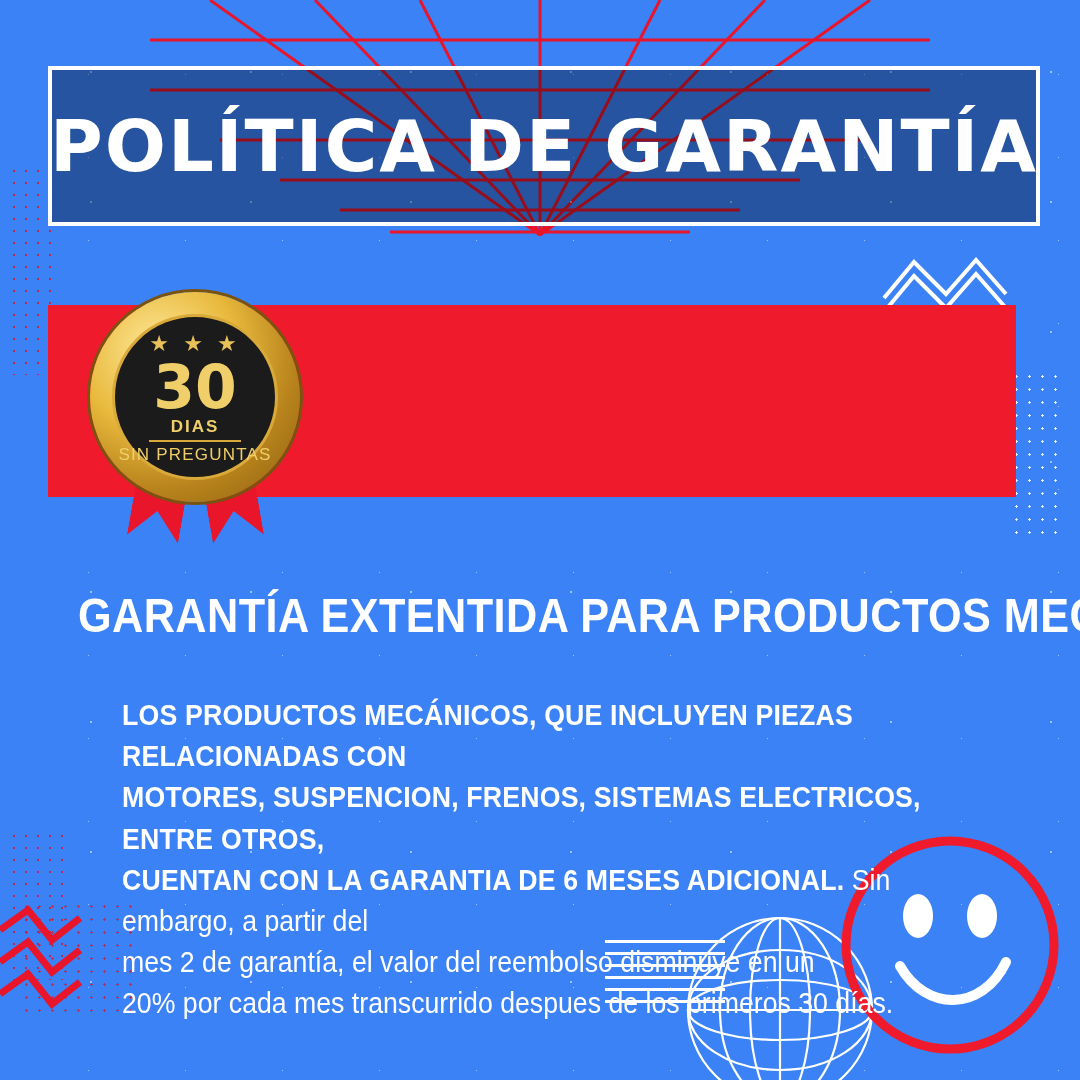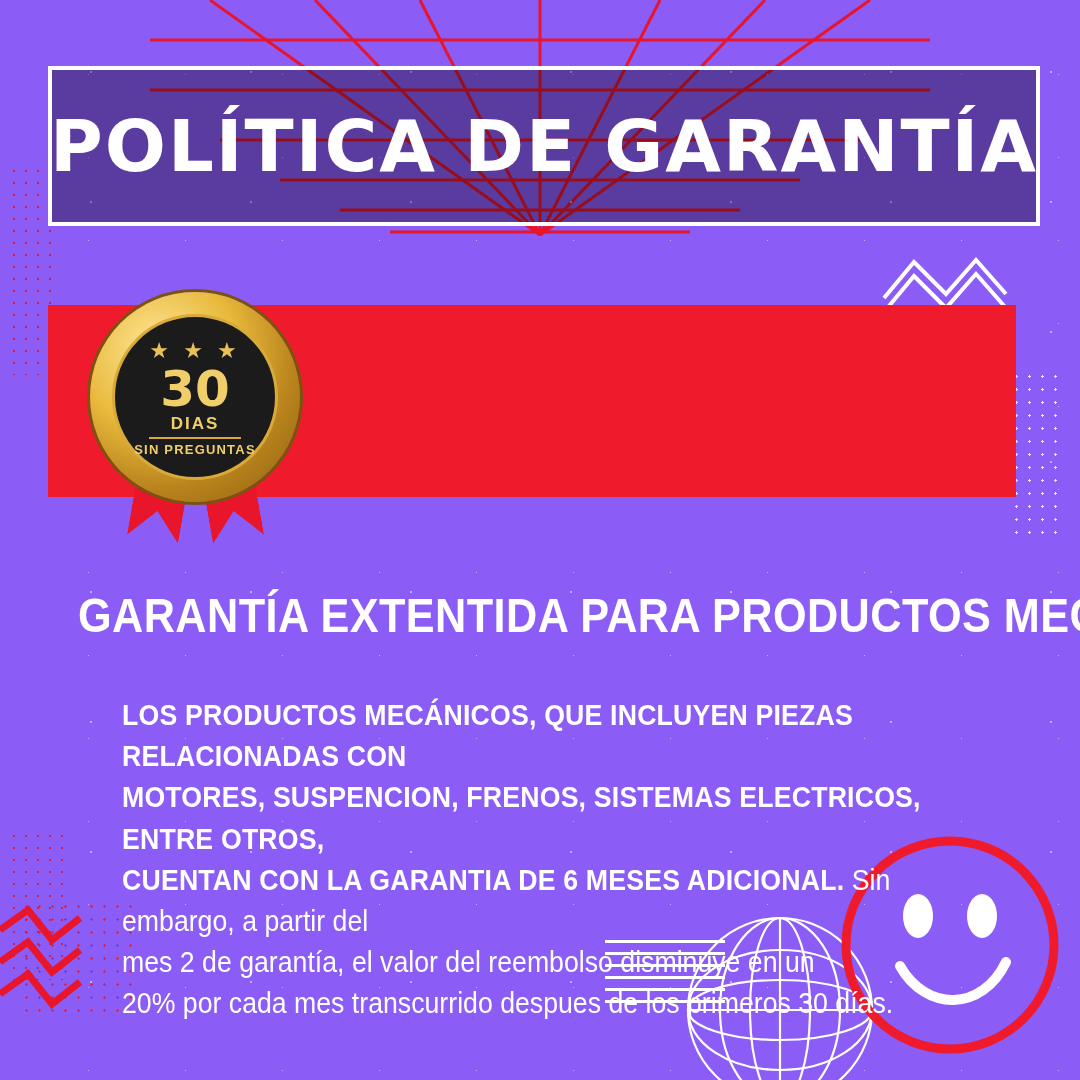--- a/index.html
+++ b/index.html
@@ -4,21 +4,21 @@
 <style>
   html, body {
     margin: 0;
     padding: 0;
     background: #000;
   }
   #page {
     position: relative;
     width: 1080px;
     height: 1080px;
-    background: #8b5cf6;
+    background: #3b82f6;
     overflow: hidden;
     font-family: "Liberation Sans", sans-serif;
   }
 
   
   .bg-layer {
     position: absolute;
     inset: 0;
     pointer-events: none;
   }
@@ -245,42 +245,42 @@
     color: #e8c158;
     font-size: 22px;
     letter-spacing: 4px;
     line-height: 1;
     margin-top: 2px;
   }
   .seal-num {
     color: #f0cf6a;
     font-family: "DejaVu Sans", sans-serif;
     font-weight: 700;
-    font-size: 50px;
+    font-size: 60px;
     line-height: 1;
     margin-top: 2px;
   }
   .seal-dias {
     color: #f0cf6a;
     font-weight: 700;
     font-size: 17px;
     letter-spacing: 2px;
     line-height: 1;
     margin-top: 1px;
   }
   .seal-rule {
     width: 92px;
     height: 2px;
     background: #d9a93a;
     margin: 5px 0 4px;
   }
   .seal-q {
     color: #f0cf6a;
-    font-weight: 700;
-    font-size: 13px;
+    font-weight: 400;
+    font-size: 17px;
     letter-spacing: 1.2px;
     line-height: 1;
   }
 
   
   .section-heading {
     position: absolute;
     left: 78px;
     top: 588px;
     width: 950px;

